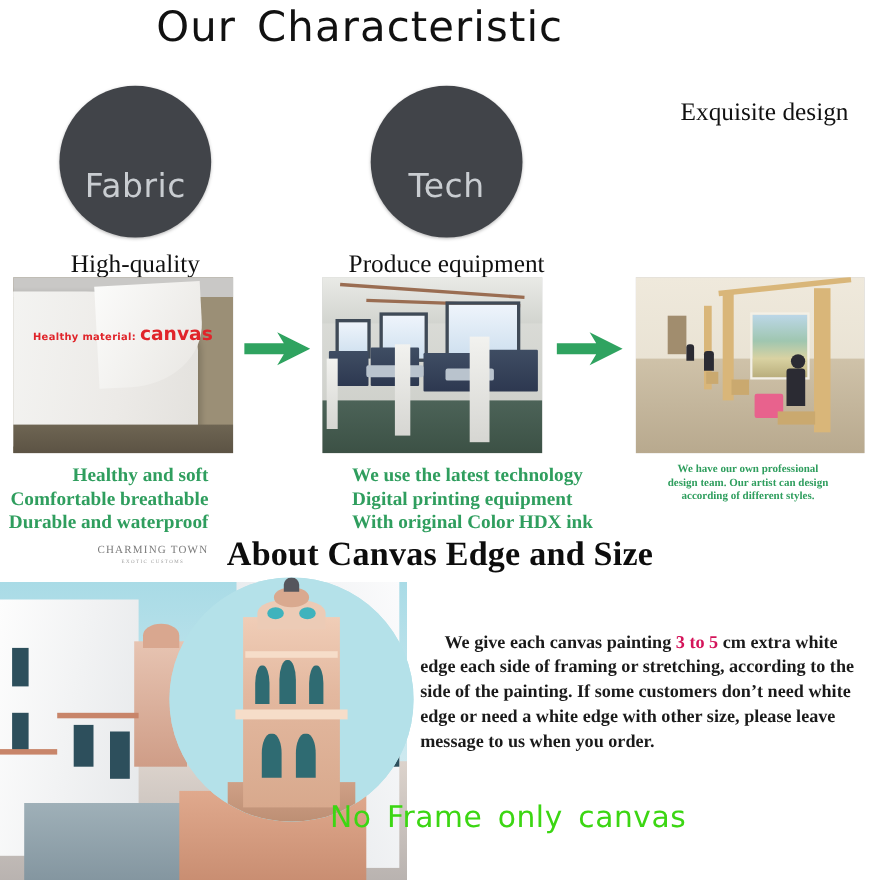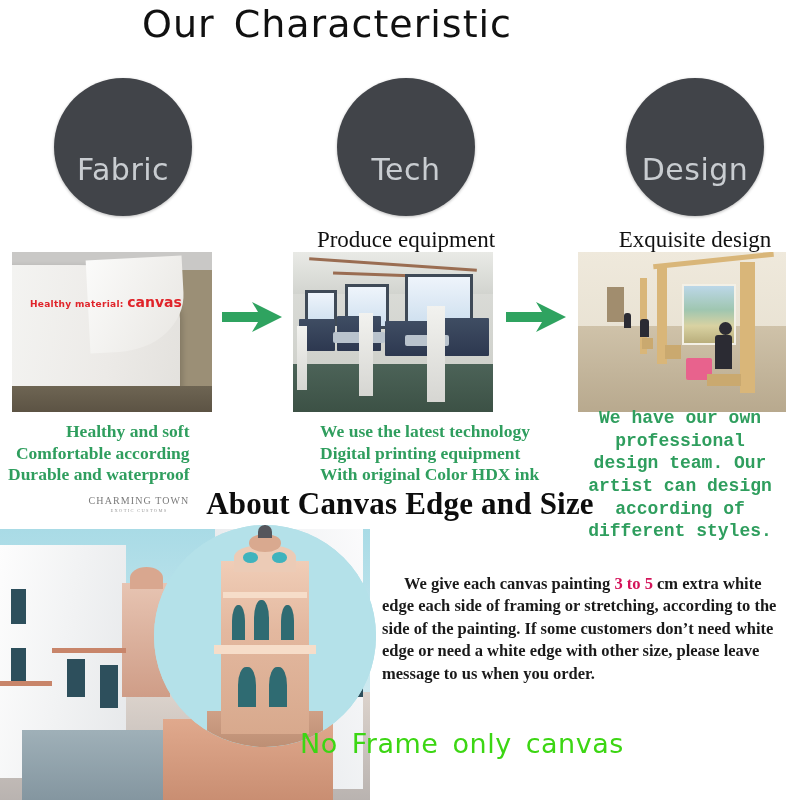--- a/index.html
+++ b/index.html
@@ -59,21 +59,21 @@
     border-radius:0 0 70% 0 / 0 0 60% 0;
     transform:rotate(-3deg);
   }
   .p1-shadow{position:absolute;left:0;bottom:0;width:100%;height:16%;
     background:linear-gradient(#6e6553,#5c5344);}
   .p1-text{
     position:absolute;left:9%;top:26%;white-space:nowrap;
     font-family:"DejaVu Sans", sans-serif;color:#e0242a;
     font-size:9px;font-weight:700;letter-spacing:.3px;
   }
-  .p1-text .big{font-size:14px;font-weight:700;letter-spacing:0;}
+  .p1-text .big{font-size:17px;font-weight:700;letter-spacing:0;}
 
   
   .p2-wall{position:absolute;inset:0;background:linear-gradient(#dfe0dc,#c9cbc5);}
   .p2-ceil{position:absolute;left:0;top:0;width:100%;height:26%;
     background:linear-gradient(#e9eae6,#d2d4cf);}
   .p2-beam{position:absolute;background:#9a6d52;height:3px;}
   .p2-win{position:absolute;background:linear-gradient(#eef4fb,#cfe0ef);
     border:3px solid #3f4a57;box-sizing:border-box;}
   .p2-floor{position:absolute;left:0;bottom:0;width:100%;height:30%;
     background:linear-gradient(#4c6358,#3c5145);}
@@ -96,21 +96,21 @@
 
   
   .gcap{
     position:absolute;
     font-family:"Liberation Serif", serif;
     font-weight:700;color:#2f9e5e;
     font-size:17.5px;line-height:1.23;
   }
   .gcap.c1{left:8px;top:421px;text-align:right;}
   .gcap.c2{left:276px;top:421px;text-align:left;margin-left:44px;}
-  .gcap.c3{left:566px;top:407px;width:228px;text-align:center;font-size:18px;line-height:1.26;font-family:Liberation Mono, monospace;}
+  .gcap.c3{left:566px;top:421px;width:228px;text-align:center;font-size:10px;line-height:1.26;}
 
   
   .sec2-title{
     position:absolute;left:0;top:486px;width:800px;text-align:center;
     font-family:"Liberation Serif", serif;
     font-size:31px;font-weight:700;color:#0d0d0d;letter-spacing:.2px;
   }
   .watermark{
     position:absolute;left:80px;top:495px;width:118px;text-align:center;
     color:#7b7b7b;
@@ -182,33 +182,31 @@
 <div class="page">
 
   <div class="main-title">Our  Characteristic</div>
 
   <div class="circles">
 
     <div class="circle-col" style="left:43px;width:160px;">
       <div class="circle">
         <span class="circle-label">Fabric</span>
       </div>
+      <div class="circle-caption">High-quality</div>
     </div>
 
     <div class="circle-col" style="left:311px;width:190px;">
       <div class="circle">
         <span class="circle-label">Tech</span>
       </div>
       <div class="circle-caption">Produce equipment</div>
     </div>
 
     <div class="circle-col" style="left:600px;width:190px;">
-      <div class="circle">
-        <span class="circle-label">Design</span>
-      </div>
       <div class="circle-caption">Exquisite design</div>
     </div>
 
   </div>
 
   <div class="photo" style="left:12px;top:252px;width:200px;height:160px;">
     <div class="p1-bg"></div>
     <div class="p1-topband"></div>
     <div class="p1-sheet"></div>
     <div class="p1-sheet2"></div>
@@ -265,21 +263,21 @@
     <div class="p3-person" style="left:30%;top:42%;width:9px;height:18px;"></div>
     <div class="p3-person" style="left:22%;top:38%;width:7px;height:15px;"></div>
     <div class="p3-cart" style="left:52%;top:66%;width:26px;height:22px;"></div>
     <div class="p3-stool" style="left:42%;top:58%;width:16px;height:14px;"></div>
     <div class="p3-stool" style="left:31%;top:54%;width:11px;height:11px;"></div>
     <div class="p3-stool" style="left:62%;top:76%;width:34px;height:12px;"></div>
   </div>
 
   <div class="gcap c1">
     <div>Healthy and soft</div>
-    <div>Comfortable  according</div>
+    <div>Comfortable  breathable</div>
     <div>Durable  and waterproof</div>
   </div>
 
   <div class="gcap c2">
     <div>We use the latest technology</div>
     <div>Digital printing equipment</div>
     <div>With original Color HDX ink</div>
   </div>
 
   <div class="gcap c3">

